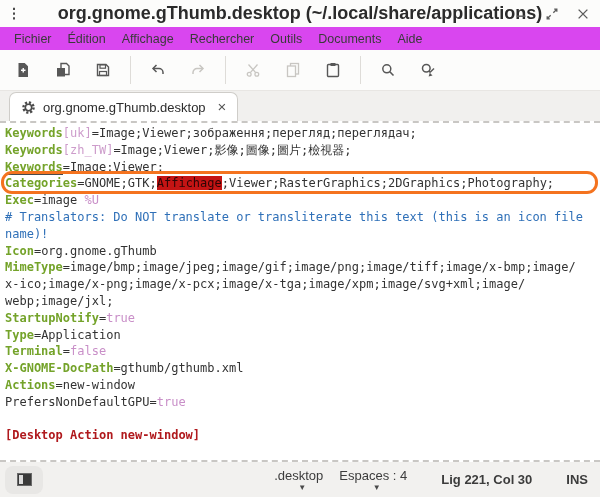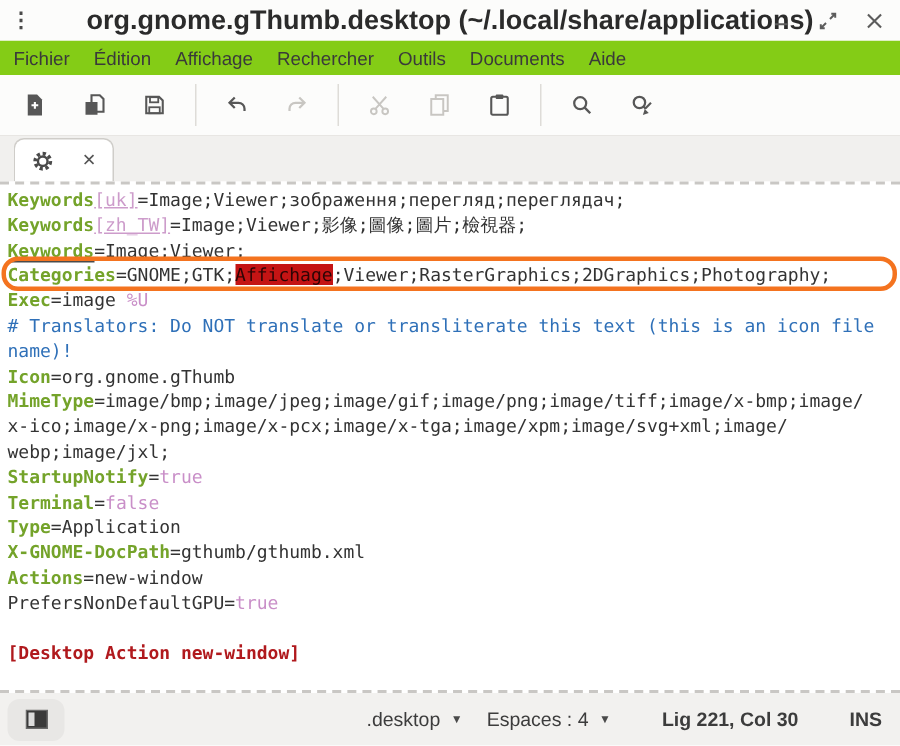--- a/index.html
+++ b/index.html
@@ -12,52 +12,52 @@
   .window { width:600px; height:497px; display:flex; flex-direction:column; background:#fbfbfa; }
 
   
   .titlebar { height:27px; position:relative; display:flex; align-items:center; background:#fcfcfb; flex:0 0 auto; }
   .kebab { position:absolute; left:7px; top:3px; font-size:14px; font-weight:bold; color:#4a4a4a; line-height:20px; }
   .title { flex:1; text-align:center; font-weight:bold; font-size:18px; color:#2b2b2b; }
   .controls { position:absolute; right:8px; top:0; height:27px; display:flex; align-items:center; gap:13px; }
   .ctrl-btn { border:none; background:none; padding:0; width:18px; height:18px; display:flex; align-items:center; justify-content:center; color:#5c5c5c; cursor:default; }
 
   
-  .menubar { height:23px; display:flex; align-items:center; padding-left:1px; background:#84cc16; flex:0 0 auto; }
+  .menubar { height:23px; display:flex; align-items:center; padding-left:6px; background:#d946ef; flex:0 0 auto; }
   .menu-item { padding:0 8px; font-size:12.5px; color:#3a3a3a; }
 
   
   .toolbar { height:41px; display:flex; align-items:center; padding-left:3px; background:#fcfcfb; border-bottom:1px solid #e8e6e3; flex:0 0 auto; }
   .tool-btn { width:30px; height:30px; margin:0 5px; border:none; background:none; padding:0; display:flex; align-items:center; justify-content:center; color:#575757; }
   .tool-btn.disabled { color:#c8c6c2; }
   .tool-sep { width:1px; height:28px; background:#dedcd8; margin:0 7px; }
 
   
   .tabbar { height:30px; background:#f1f0ee; display:flex; align-items:flex-end; padding-left:9px; flex:0 0 auto; }
   .tab { height:29px; display:flex; align-items:center; padding:0 11px; background:#ffffff; border:1px solid #cfcdc9; border-bottom:none; border-radius:7px 7px 0 0; font-size:13px; color:#2d2d2d; }
   .tab-icon { margin-right:7px; display:flex; }
   .tab-close { margin-left:12px; font-size:15px; line-height:12px; color:#555; }
 
   
   .editor { flex:1 1 auto; background:#ffffff; border-top:2px dashed #c9c7c4; border-bottom:2px dashed #c9c7c4; padding:2px 0 0 5px; font-family:"DejaVu Sans Mono", monospace; font-size:12px; line-height:16.8px; overflow:hidden; color:var(--text-dark,#333); }
   .line { height:16.8px; white-space:pre; position:relative; }
   .key  { color:var(--key-green); font-weight:bold; }
   .keyu { color:var(--key-green); font-weight:bold; border-bottom:1px solid #4a4a4a; }
-  .loc  { color:var(--locale-purple);text-decoration:underline; }
+  .loc  { color:var(--locale-purple); }
   .val  { color:var(--value-purple); }
   .com  { color:var(--comment-blue); }
   .sec  { color:var(--section-red); font-weight:bold; }
   .match{ background:var(--match-bg); color:var(--match-fg); }
   .line.annotated .box { position:absolute; left:-4px; right:2px; top:-4px; height:23px; border:3px solid var(--accent-orange); border-radius:11px; pointer-events:none; }
 
   
   .statusbar { height:35px; background:#f2f1ef; display:flex; align-items:center; padding:0 12px 0 5px; flex:0 0 auto; font-size:13px; color:#3c3c3c; }
   .panel-btn { width:38px; height:28px; border:none; border-radius:8px; background:#e8e7e5; display:flex; align-items:center; justify-content:center; padding:0; }
   .status-right { margin-left:auto; display:flex; align-items:center; }
-  .status-item { display:flex; align-items:center; }
+  .status-item { display:flex; align-items:center;flex-direction:column; }
   .caret { font-size:8px; margin-left:7px; color:#4a4a4a; }
   .gap-sm { margin-left:16px; }
   .gap-lg { margin-left:34px;font-weight:bold; }
 </style>
 </head>
 <body>
 
 <div class="window">
 
   <div class="titlebar">
@@ -183,39 +183,40 @@
     </div>
 
   <div class="tabbar">
     <div class="tab">
       <span class="tab-icon">
         <svg width="15" height="15" viewBox="0 0 16 16">
             <circle cx="8" cy="8" r="5.4" fill="none" stroke="#4a4a4a" stroke-width="2.6" stroke-dasharray="2.3 1.9"></circle>
             <circle cx="8" cy="8" r="3.4" fill="#ffffff" stroke="#4a4a4a" stroke-width="1.7"></circle>
           </svg>
       </span>
+      <span>org.gnome.gThumb.desktop</span>
       <span class="tab-close">×</span>
     </div>
   </div>
 
   <div class="editor" id="editor">
       <div class="line"><span class="key">Keywords</span><span class="loc">[uk]</span><span class="txt">=Image;Viewer;зображення;перегляд;переглядач;</span></div>
       <div class="line"><span class="key">Keywords</span><span class="loc">[zh_TW]</span><span class="txt">=Image;Viewer;影像;圖像;圖片;檢視器;</span></div>
       <div class="line"><span class="keyu">Keywords</span><span class="txt">=Image;Viewer;</span></div>
       <div class="line annotated"><div class="box"></div><span class="key">Categories</span><span class="txt">=GNOME;GTK;</span><span class="match">Affichage</span><span class="txt">;Viewer;RasterGraphics;2DGraphics;Photography;</span></div>
       <div class="line"><span class="key">Exec</span><span class="txt">=image </span><span class="val">%U</span></div>
       <div class="line"><span class="com"># Translators: Do NOT translate or transliterate this text (this is an icon file</span></div>
       <div class="line"><span class="com">name)!</span></div>
       <div class="line"><span class="key">Icon</span><span class="txt">=org.gnome.gThumb</span></div>
       <div class="line"><span class="key">MimeType</span><span class="txt">=image/bmp;image/jpeg;image/gif;image/png;image/tiff;image/x-bmp;image/</span></div>
       <div class="line"><span class="txt">x-ico;image/x-png;image/x-pcx;image/x-tga;image/xpm;image/svg+xml;image/</span></div>
       <div class="line"><span class="txt">webp;image/jxl;</span></div>
       <div class="line"><span class="key">StartupNotify</span><span class="txt">=</span><span class="val">true</span></div>
+      <div class="line"><span class="key">Type</span><span class="txt">=Application</span></div>
       <div class="line"><span class="key">Terminal</span><span class="txt">=</span><span class="val">false</span></div>
-      <div class="line"><span class="key">Type</span><span class="txt">=Application</span></div>
       <div class="line"><span class="key">X-GNOME-DocPath</span><span class="txt">=gthumb/gthumb.xml</span></div>
       <div class="line"><span class="key">Actions</span><span class="txt">=new-window</span></div>
       <div class="line"><span class="txt">PrefersNonDefaultGPU=</span><span class="val">true</span></div>
       <div class="line"></div>
       <div class="line"><span class="sec">[Desktop Action new-window]</span></div>
     </div>
 
   <div class="statusbar">
     <button class="panel-btn">
       <svg width="15" height="13" viewBox="0 0 15 13">

